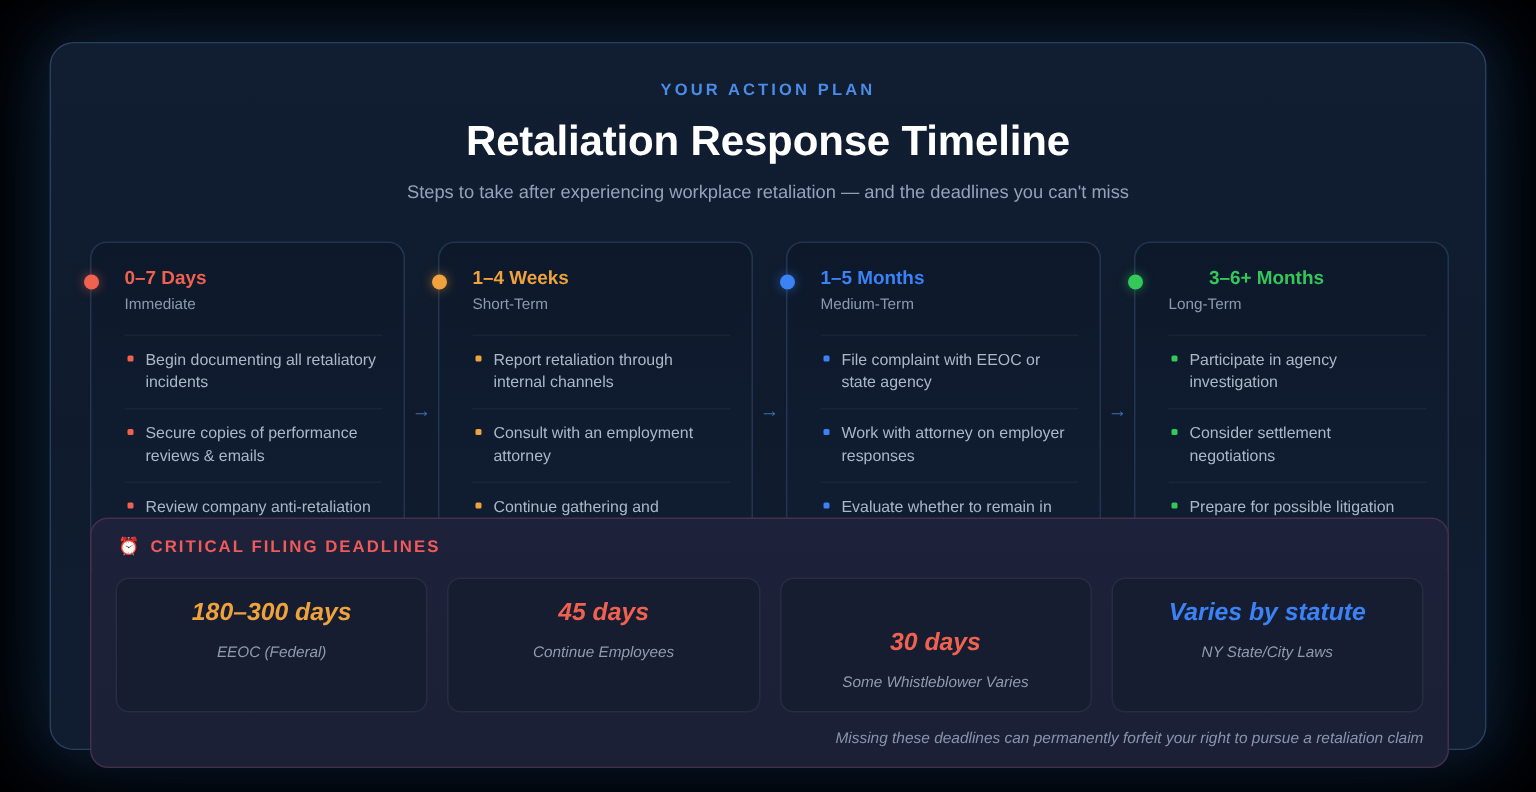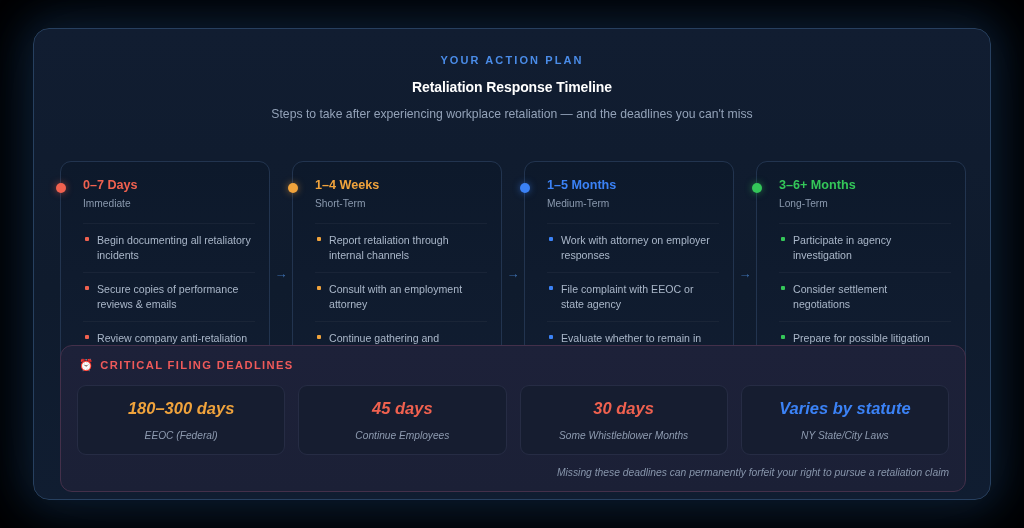--- a/index.html
+++ b/index.html
@@ -48,21 +48,21 @@
     color: #4a8ce8;
     font-size: 11px;
     font-weight: bold;
     letter-spacing: 2.1px;
     text-transform: uppercase;
     line-height: 1;
   }
   .title {
     margin-top: 14px;
     color: #ffffff;
-    font-size: 14px;
+    font-size: 28px;
     font-weight: bold;
     letter-spacing: -0.1px;
     line-height: 1;
   }
   .subtitle {
     margin-top: 14px;
     color: #93a2b8;
     font-size: 12.2px;
     line-height: 1;
   }
@@ -238,29 +238,29 @@
             <div class="item"><span class="bullet" style="background: rgb(240, 163, 60);"></span><span>Consult with an employment attorney</span></div>
             <div class="item"><span class="bullet" style="background: rgb(240, 163, 60);"></span><span>Continue gathering and preserving evidence</span></div>
           </div>
         </div>
         <div class="arrow">→</div>
         <div class="phase">
           <span class="dot" style="background: rgb(59, 130, 246); box-shadow: rgba(59, 130, 246, 0.533) 0px 0px 7px;"></span>
           <div class="phase-label" style="color: rgb(59, 130, 246);">1–5 Months</div>
           <div class="phase-sub">Medium-Term</div>
           <div class="items">
+            <div class="item"><span class="bullet" style="background: rgb(59, 130, 246);"></span><span>File complaint with EEOC or state agency</span></div>
             <div class="item"><span class="bullet" style="background: rgb(59, 130, 246);"></span><span>Work with attorney on employer responses</span></div>
-            <div class="item"><span class="bullet" style="background: rgb(59, 130, 246);"></span><span>File complaint with EEOC or state agency</span></div>
             <div class="item"><span class="bullet" style="background: rgb(59, 130, 246);"></span><span>Evaluate whether to remain in position</span></div>
           </div>
         </div>
         <div class="arrow">→</div>
         <div class="phase">
           <span class="dot" style="background: rgb(52, 199, 89); box-shadow: rgba(52, 199, 89, 0.533) 0px 0px 7px;"></span>
-          <div class="phase-label" style="color: rgb(52, 199, 89);">3–6+ Months</div>
+          <div class="phase-label" style="color: rgb(52, 199, 89); margin-left: 27px;">3–6+ Months</div>
           <div class="phase-sub">Long-Term</div>
           <div class="items">
             <div class="item"><span class="bullet" style="background: rgb(52, 199, 89);"></span><span>Participate in agency investigation</span></div>
             <div class="item"><span class="bullet" style="background: rgb(52, 199, 89);"></span><span>Consider settlement negotiations</span></div>
             <div class="item"><span class="bullet" style="background: rgb(52, 199, 89);"></span><span>Prepare for possible litigation</span></div>
           </div>
         </div>
       </div>
 
     <div class="deadlines">
@@ -271,22 +271,22 @@
       <div class="deadline-row" id="deadline-row">
           <div class="deadline">
             <div class="deadline-value" style="color: rgb(240, 163, 60);">180–300 days</div>
             <div class="deadline-caption">EEOC (Federal)</div>
           </div>
           <div class="deadline">
             <div class="deadline-value" style="color: rgb(240, 97, 79);">45 days</div>
             <div class="deadline-caption">Continue Employees</div>
           </div>
           <div class="deadline">
-            <div class="deadline-value" style="color: rgb(240, 97, 79);">30 days</div>
-            <div class="deadline-caption">Some Whistleblower Months</div>
+            <div class="deadline-value" style="color: rgb(240, 97, 79); margin-top: 20px;">30 days</div>
+            <div class="deadline-caption">Some Whistleblower Varies</div>
           </div>
           <div class="deadline">
             <div class="deadline-value" style="color: rgb(59, 130, 246);">Varies by statute</div>
             <div class="deadline-caption">NY State/City Laws</div>
           </div>
         </div>
       <div class="deadlines-note">Missing these deadlines can permanently forfeit your right to pursue a retaliation claim</div>
     </div>
 
   </div>

